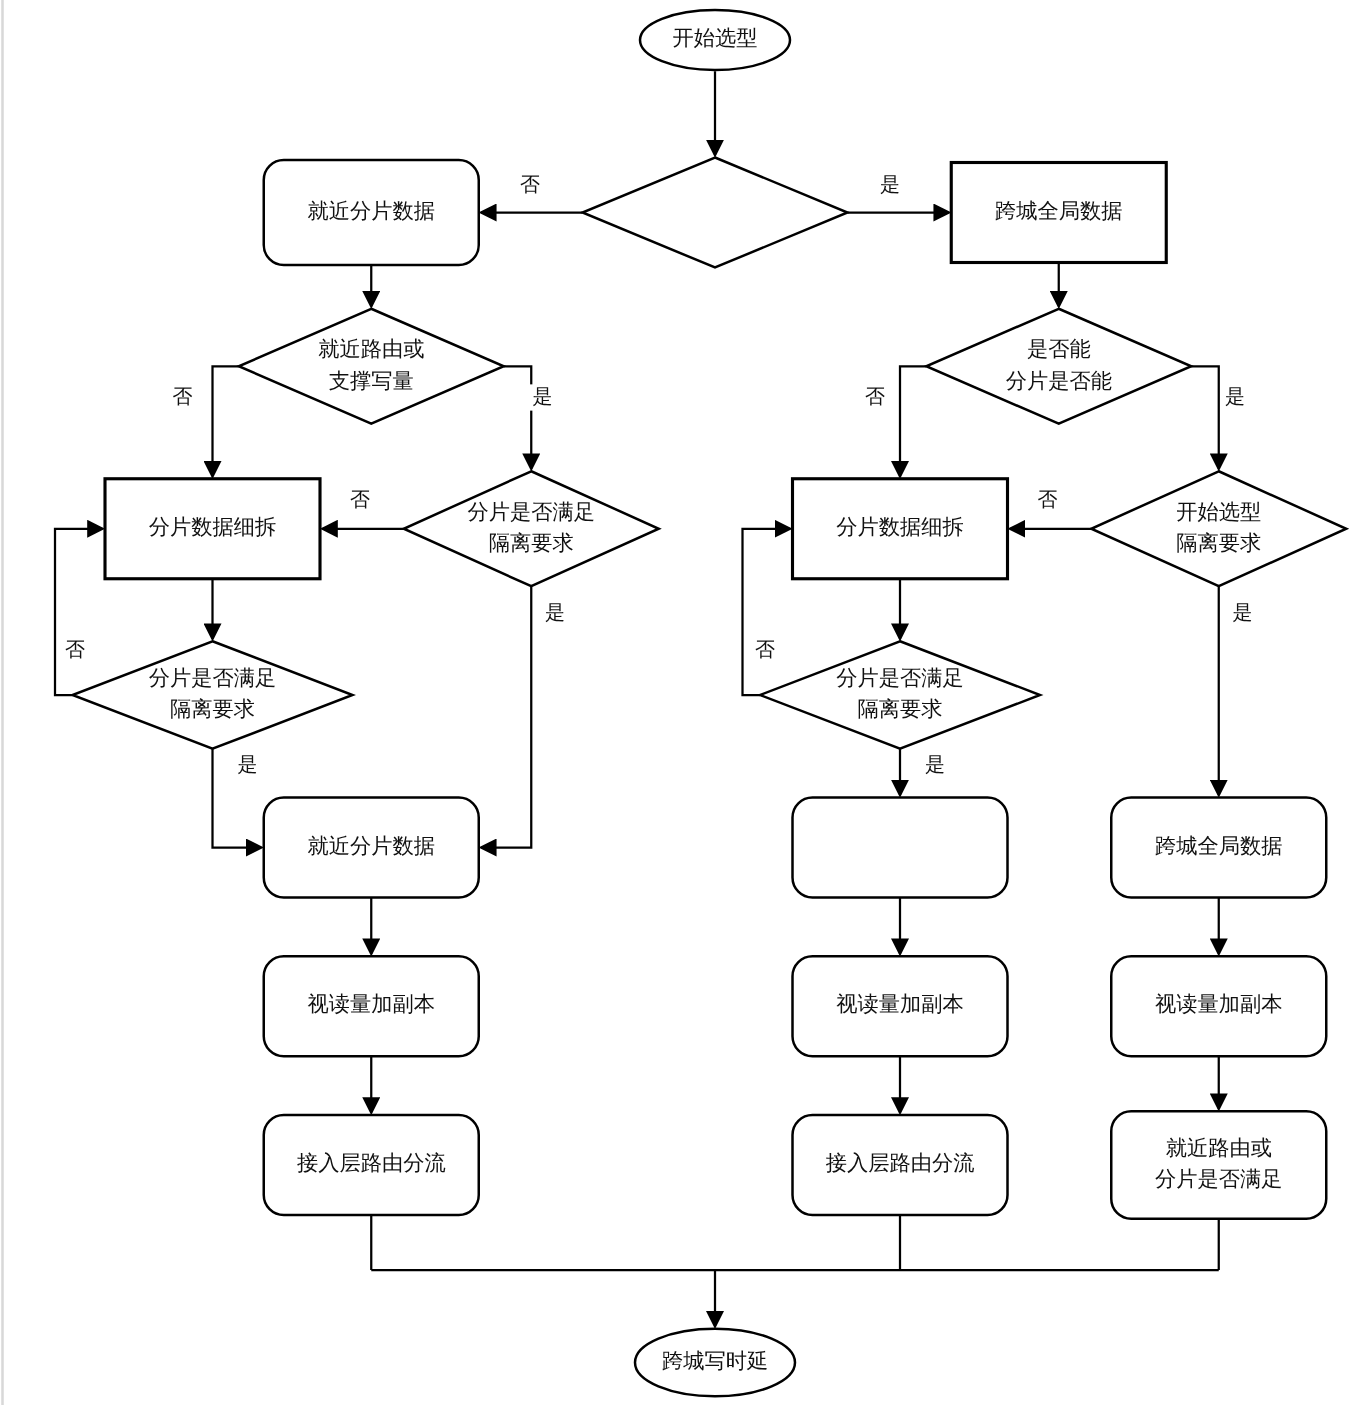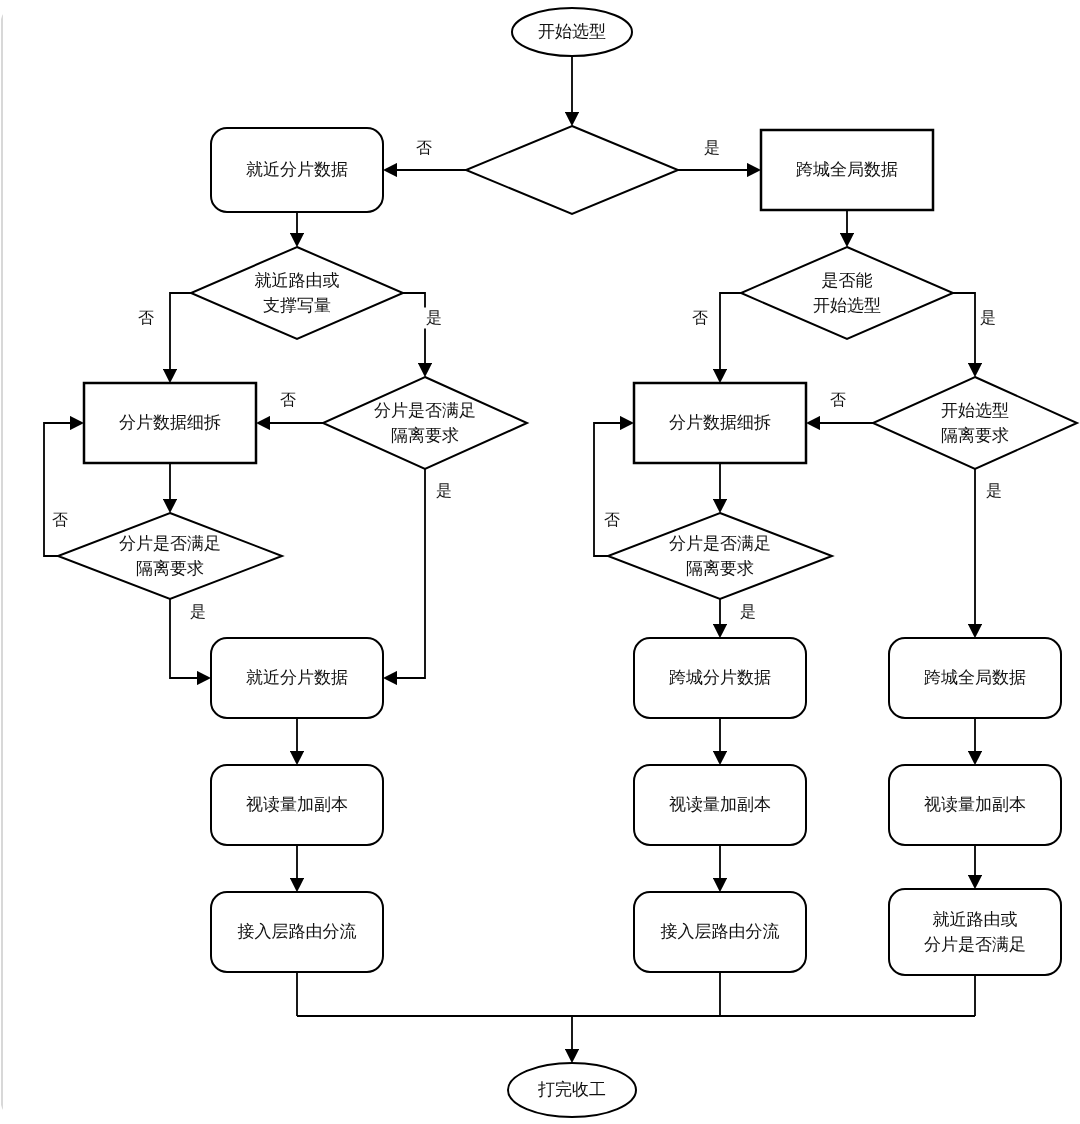--- a/index.html
+++ b/index.html
@@ -4,21 +4,20 @@
 <style>
   * { margin: 0; padding: 0; box-sizing: border-box; }
   html, body { background: #ffffff; }
   body { font-family: "DejaVu Sans", "Liberation Sans", sans-serif; }
   .canvas {
     position: relative;
     width: 1080px;
     height: 1124px;
     background: #ffffff;
     overflow: hidden;
-    border-radius: 26px;
   }
   .canvas > svg { position: absolute; left: 0; top: 0; }
   .left-edge {
     position: absolute; left: 1px; top: 0; width: 2px; height: 1124px;
     background: #d8d8d8;
   }
   .node-label {
     position: absolute;
     display: flex;
     align-items: center;
@@ -119,34 +118,33 @@
 支撑写量</div>
   <div class="node-label" style="left:84px;top:383px;width:172px;height:80px">分片数据细拆</div>
   <div class="node-label" style="left:323px;top:377px;width:204px;height:92px">分片是否满足
 隔离要求</div>
   <div class="node-label" style="left:58px;top:513px;width:224px;height:86px">分片是否满足
 隔离要求</div>
   <div class="node-label" style="left:211px;top:638px;width:172px;height:80px">就近分片数据</div>
   <div class="node-label" style="left:211px;top:765px;width:172px;height:80px">视读量加副本</div>
   <div class="node-label" style="left:211px;top:892px;width:172px;height:80px">接入层路由分流</div>
   <div class="node-label" style="left:741px;top:247px;width:212px;height:92px">是否能
-开始选型</div>
+分片是否能</div>
   <div class="node-label" style="left:634px;top:383px;width:172px;height:80px">分片数据细拆</div>
   <div class="node-label" style="left:873px;top:377px;width:204px;height:92px">开始选型
 隔离要求</div>
   <div class="node-label" style="left:608px;top:513px;width:224px;height:86px">分片是否满足
 隔离要求</div>
-  <div class="node-label" style="left:634px;top:638px;width:172px;height:80px">跨城分片数据</div>
   <div class="node-label" style="left:889px;top:638px;width:172px;height:80px">跨城全局数据</div>
   <div class="node-label" style="left:634px;top:765px;width:172px;height:80px">视读量加副本</div>
   <div class="node-label" style="left:889px;top:765px;width:172px;height:80px">视读量加副本</div>
   <div class="node-label" style="left:634px;top:892px;width:172px;height:80px">接入层路由分流</div>
   <div class="node-label" style="left:889px;top:889px;width:172px;height:86px">就近路由或
 分片是否满足</div>
-  <div class="node-label" style="left:508px;top:1063px;width:128px;height:54px">打完收工</div>
+  <div class="node-label" style="left:508px;top:1063px;width:128px;height:54px">跨城写时延</div>
 
   <div class="edge-label" style="left:424px;top:148px">否</div>
   <div class="edge-label" style="left:712px;top:148px">是</div>
   <div class="edge-label" style="left:146px;top:318px">否</div>
   <div class="edge-label" style="left:434px;top:318px">是</div>
   <div class="edge-label" style="left:288px;top:400px">否</div>
   <div class="edge-label" style="left:444px;top:491px">是</div>
   <div class="edge-label" style="left:60px;top:520px">否</div>
   <div class="edge-label" style="left:198px;top:612px">是</div>
   <div class="edge-label" style="left:700px;top:318px">否</div>

